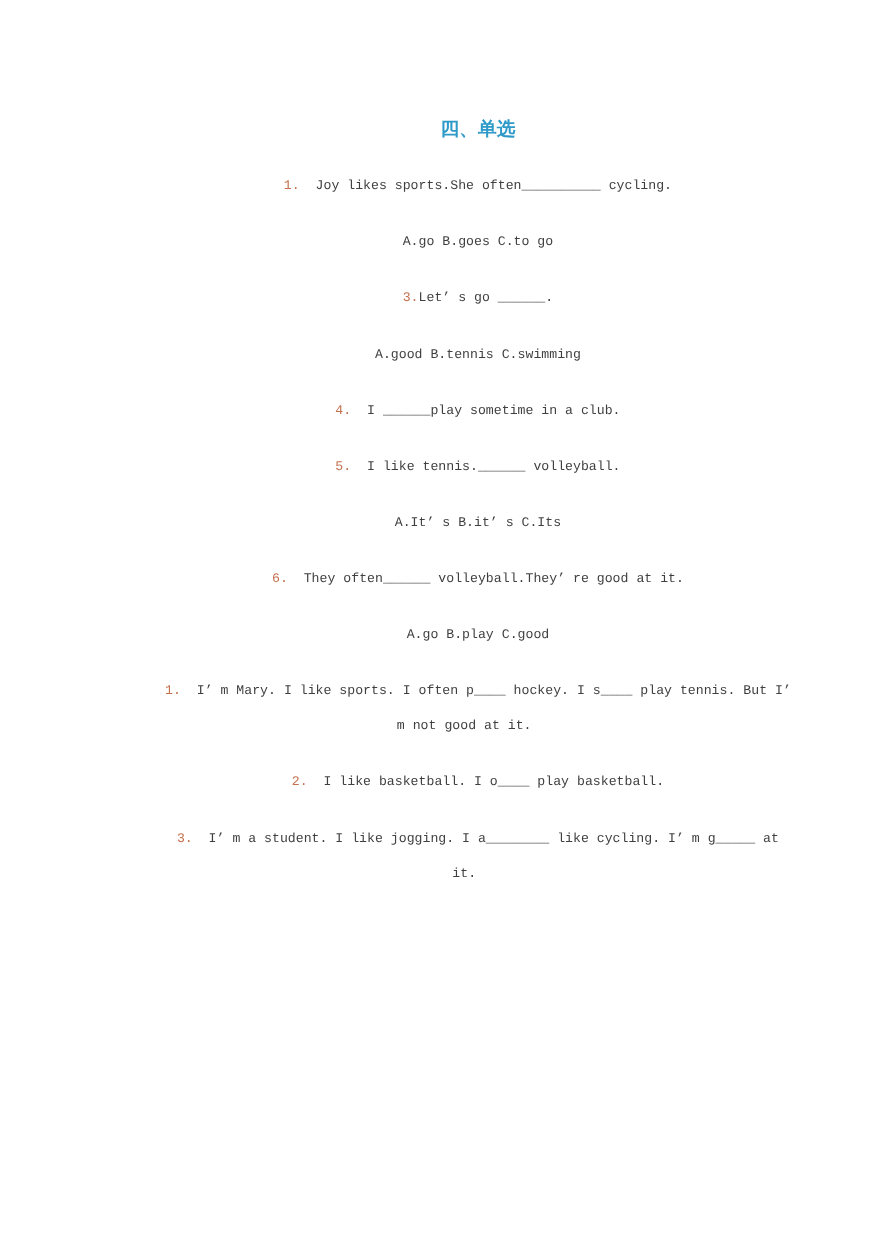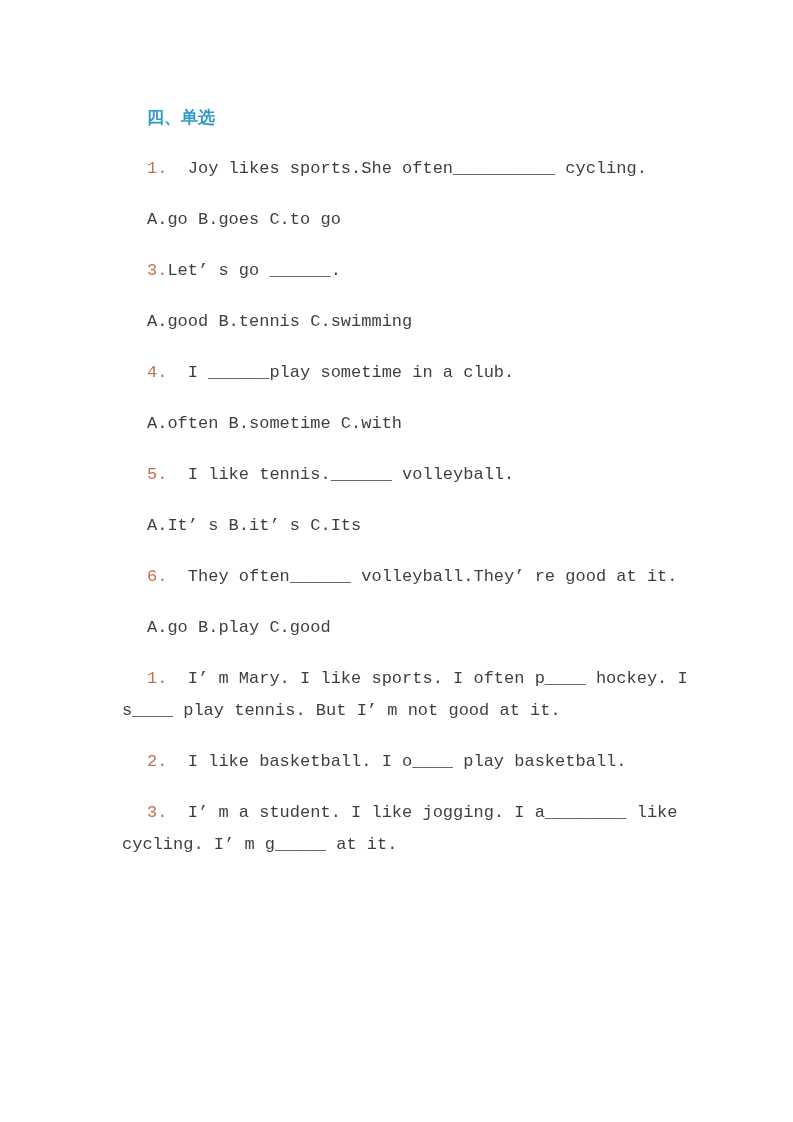--- a/index.html
+++ b/index.html
@@ -6,40 +6,41 @@
     margin: 0;
     padding: 0;
     background: #ffffff;
   }
   .page {
     position: relative;
     width: 793px;
     height: 888px;
     background: #ffffff;
     overflow: hidden;
+    text-align: center;
   }
   .doc {
     box-sizing: border-box;
     padding: 102px 0 0 122px;
     width: 793px;
   }
   .heading {
     font-family: "Liberation Sans", "DejaVu Sans", sans-serif;
     font-size: 17px;
     font-weight: bold;
     color: #2e9ac8;
     line-height: 32px;
     margin: 0 0 19px 0;
     text-indent: 25px;
     width: 600px;
     white-space: pre-wrap;
   }
   .line {
     font-family: "Liberation Mono", "DejaVu Sans Mono", monospace;
-    font-size: 17px;
+    font-size: 12px;
     color: #3f3f3f;
     line-height: 32px;
     margin: 0 0 19px 0;
     text-indent: 25px;
     width: 600px;
     white-space: pre-wrap;
     word-break: keep-all;
   }
   .num {
     color: #c4714e;
@@ -54,21 +55,20 @@
     <h2 class="heading">四、单选</h2>
 
     <p class="line"><span class="num">1.</span><span>  Joy likes sports.She often__________ cycling.</span></p>
     <p class="line"><span>A.go B.goes C.to go</span></p>
 
 
     <p class="line"><span class="num">3.</span><span>Let’ s go ______.</span></p>
     <p class="line"><span>A.good B.tennis C.swimming</span></p>
 
     <p class="line"><span class="num">4.</span><span>  I ______play sometime in a club.</span></p>
-    <p class="line"><span>A.often B.sometime C.with</span></p>
 
     <p class="line"><span class="num">5.</span><span>  I like tennis.______ volleyball.</span></p>
     <p class="line"><span>A.It’ s B.it’ s C.Its</span></p>
 
     <p class="line"><span class="num">6.</span><span>  They often______ volleyball.They’ re good at it.</span></p>
     <p class="line"><span>A.go B.play C.good</span></p>
 
 
     <p class="line"><span class="num">1.</span><span>  I’ m Mary. I like sports. I often p____ hockey. I s____ play tennis. But I’ m not good at it.</span></p>
 

